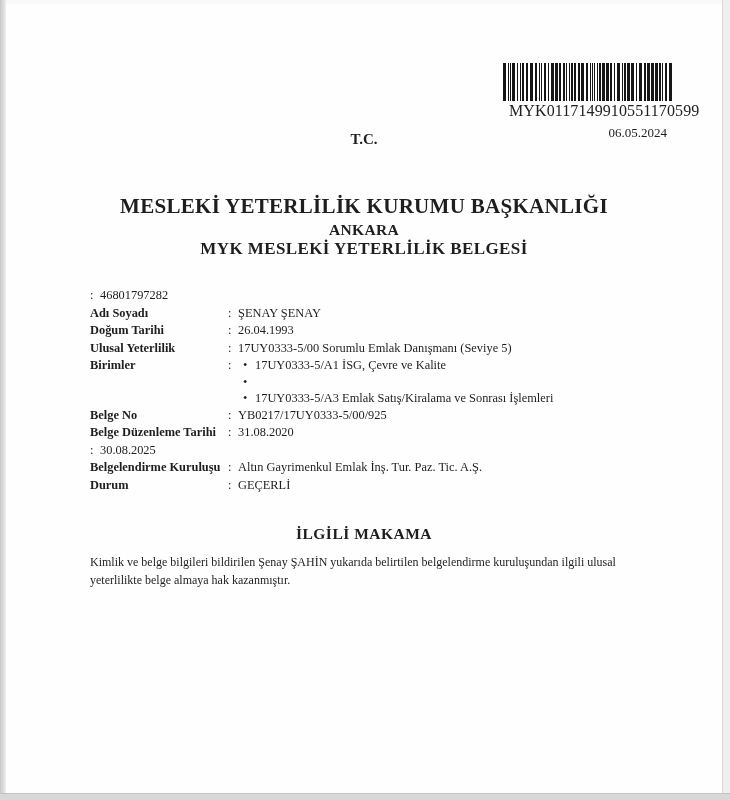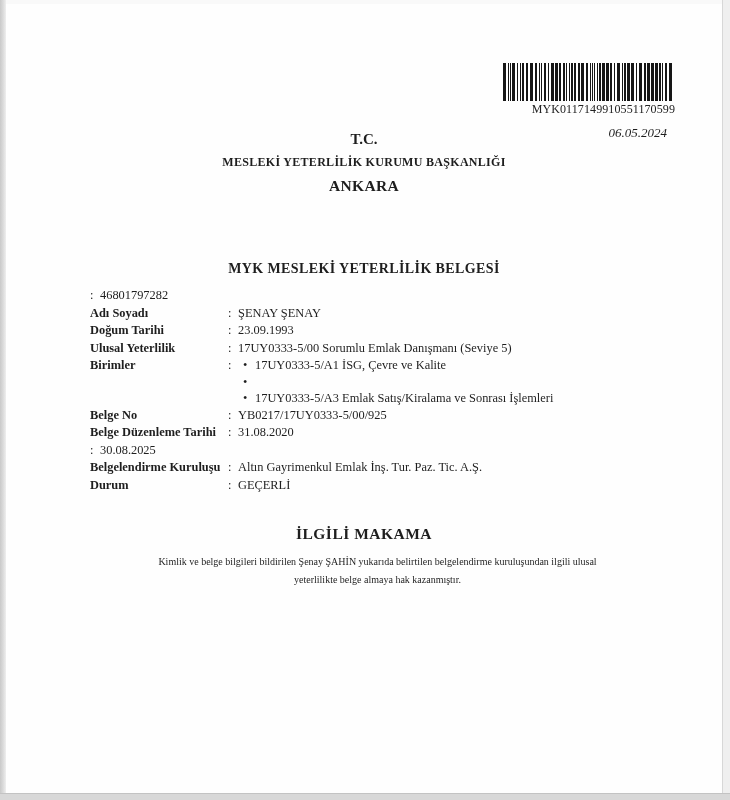--- a/index.html
+++ b/index.html
@@ -29,55 +29,54 @@
   .page {
     position: absolute; left: 6px; top: 4px; width: 716px; height: 789px;
     background: #fefefe;
   }
   
   .barcode-block { position: absolute; left: 497px; top: 59px; width: 172px; }
   .barcode { position: relative; width: 170px; height: 38px; }
   .barcode i { position: absolute; top: 0; bottom: 0; background: #161616; }
   .barcode-number {
     margin-top: 1px; padding-left: 6px;
-    font-size: 12px; letter-spacing: 0.1px; white-space: nowrap; color: #222; text-align: right;
-  }
-  .doc-date { position: absolute; top: 121px; right: 55px; font-size: 13px; font-style: italic; }
+    font-size: 16px; letter-spacing: 0.1px; white-space: nowrap; color: #222; text-align: right;
+  }
+  .doc-date { position: absolute; top: 121px; right: 55px; font-size: 13px; }
   
   .org-header {
     position: absolute; left: 0; top: 124px; width: 716px;
     text-align: center; font-weight: bold;
   }
   .org-header div { line-height: 23px; white-space: nowrap; }
   .org-line1 { font-size: 15px; }
-  .org-line2 { font-size: 12px; letter-spacing: 0.3px; }
+  .org-line2 { font-size: 21px; letter-spacing: 0.3px; margin-top: 44px; }
   .org-line3 { font-size: 15.5px; letter-spacing: 0.3px; }
   .doc-title {
     position: absolute; left: 0; top: 235px; width: 716px;
-    text-align: center; font-weight: bold; font-size: 14px; letter-spacing: 0.4px;
+    text-align: center; font-weight: bold; font-size: 17px; letter-spacing: 0.4px;
     white-space: nowrap;
-    margin-top: 22px;
   }
   
   .fields { position: absolute; left: 84px; top: 283px; width: 605px; }
   .row { display: flex; align-items: flex-start; line-height: 17.5px; font-size: 12.4px; }
   .row .label { flex: none; width: 138px; font-weight: bold; white-space: nowrap; }
   .row .colon { flex: none; width: 10px; }
   .row .value { flex: 1; white-space: nowrap; }
   .units { margin: 0; padding: 0; list-style: none; }
   .unit { display: flex; line-height: 16.5px; white-space: nowrap; }
   .unit .bullet { flex: none; width: 12px; margin-left: 5px; }
   
   .addressee-heading {
     position: absolute; left: 0; top: 521px; width: 716px;
     text-align: center; font-weight: bold; font-size: 15.5px; letter-spacing: 0.5px;
   }
   .addressee-text {
     position: absolute; left: 84px; top: 549px; width: 575px;
-    font-size: 10px; line-height: 18px; text-align: center;
+    font-size: 12px; line-height: 18px;
   }
   .addressee-text div { white-space: nowrap; }
 </style>
 </head>
 <body>
 
 <div class="edge-top"></div>
 <div class="edge-left"></div>
 <div class="edge-right"></div>
 <div class="edge-bottom"></div>
@@ -158,21 +157,21 @@
 
     <div class="row">
       <span class="label">Adı Soyadı</span>
       <span class="colon">:</span>
       <span class="value">ŞENAY ŞENAY</span>
     </div>
 
     <div class="row">
       <span class="label">Doğum Tarihi</span>
       <span class="colon">:</span>
-      <span class="value">23.09.1993</span>
+      <span class="value">26.04.1993</span>
     </div>
 
     <div class="row">
       <span class="label">Ulusal Yeterlilik</span>
       <span class="colon">:</span>
       <span class="value">17UY0333-5/00 Sorumlu Emlak Danışmanı (Seviye 5)</span>
     </div>
 
     <div class="row">
       <span class="label">Birimler</span>

